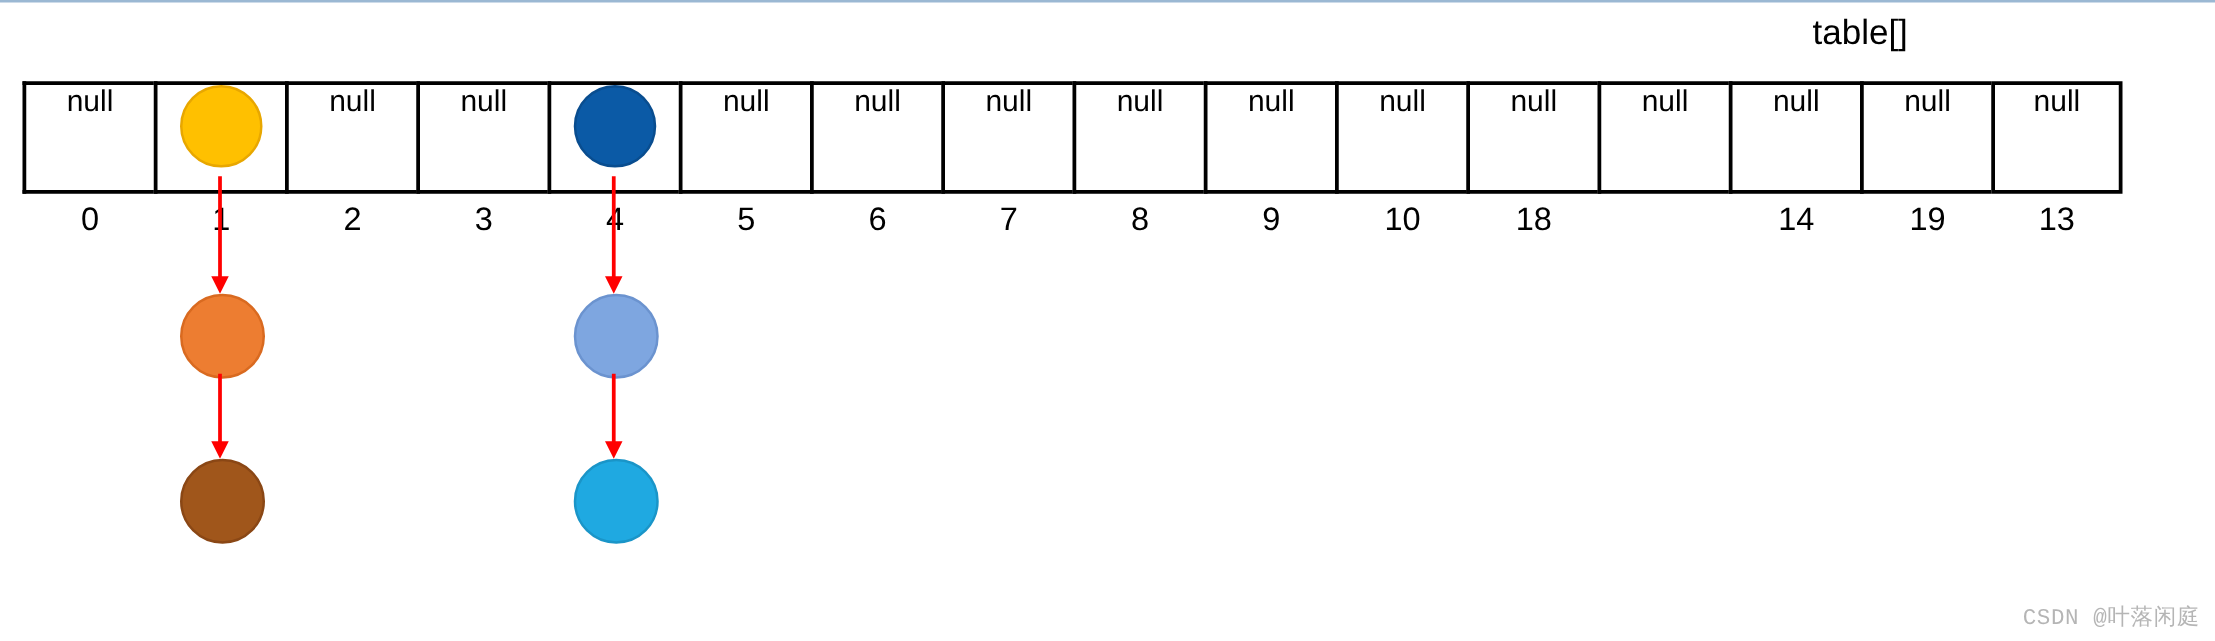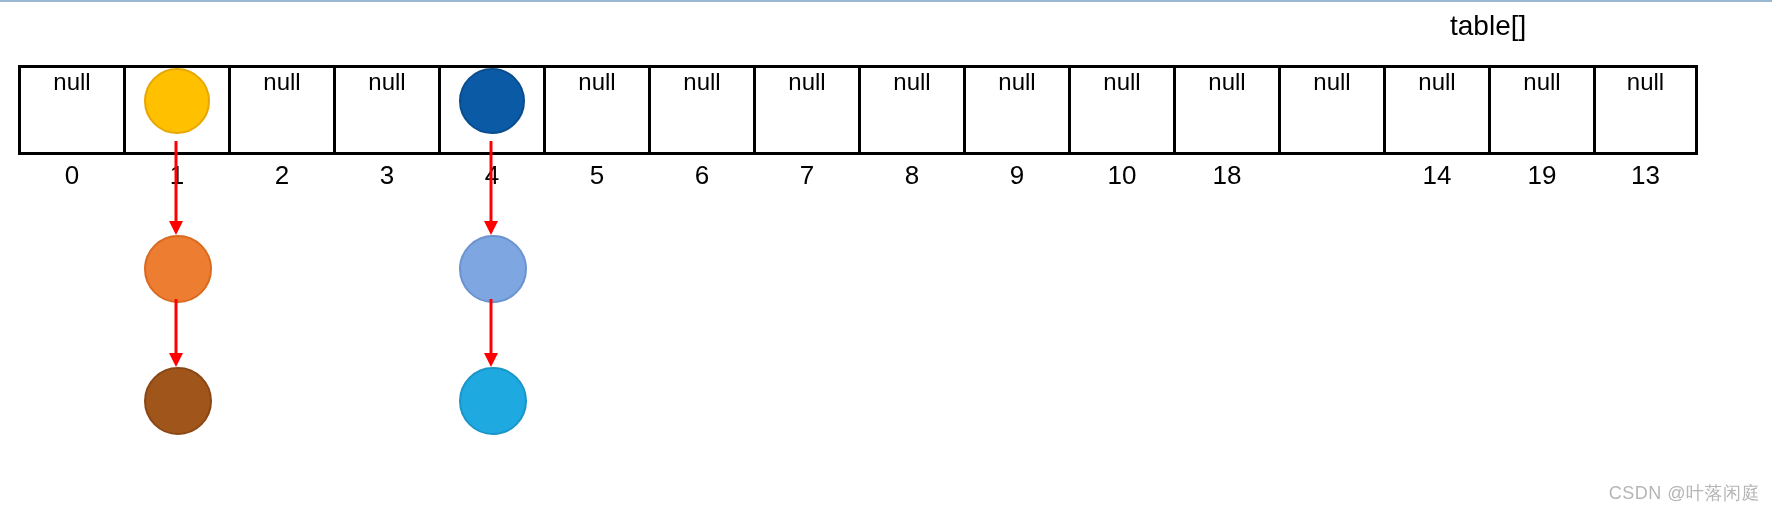--- a/index.html
+++ b/index.html
@@ -67,21 +67,21 @@
     position: absolute;
     overflow: visible;
   }
   .watermark {
     position: absolute;
     right: 12px;
     bottom: 8px;
     font-size: 18px;
     color: rgba(120,120,120,0.55);
     letter-spacing: 0.5px;
-    font-family: Liberation Sans, sans-serif;
+    font-family: Liberation Mono, monospace;
   }
 </style>
 </head>
 <body>
 
 <div class="top-border"></div>
 
 <div class="title" style="left: 1424px; top: 10px; margin-left: 26px;">table[]</div>
 
 <div class="array" id="array" style="left: 18px; top: 65px;">

